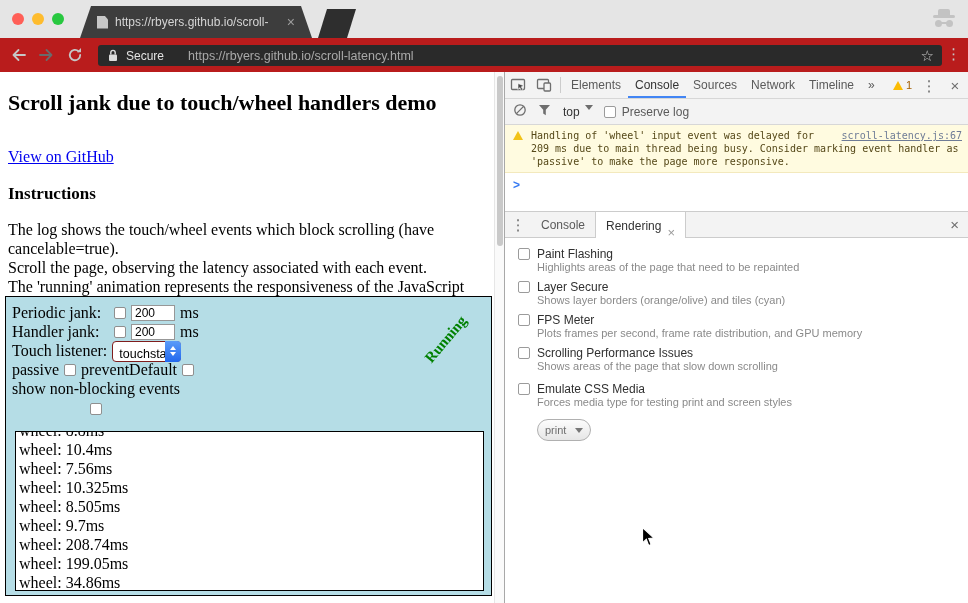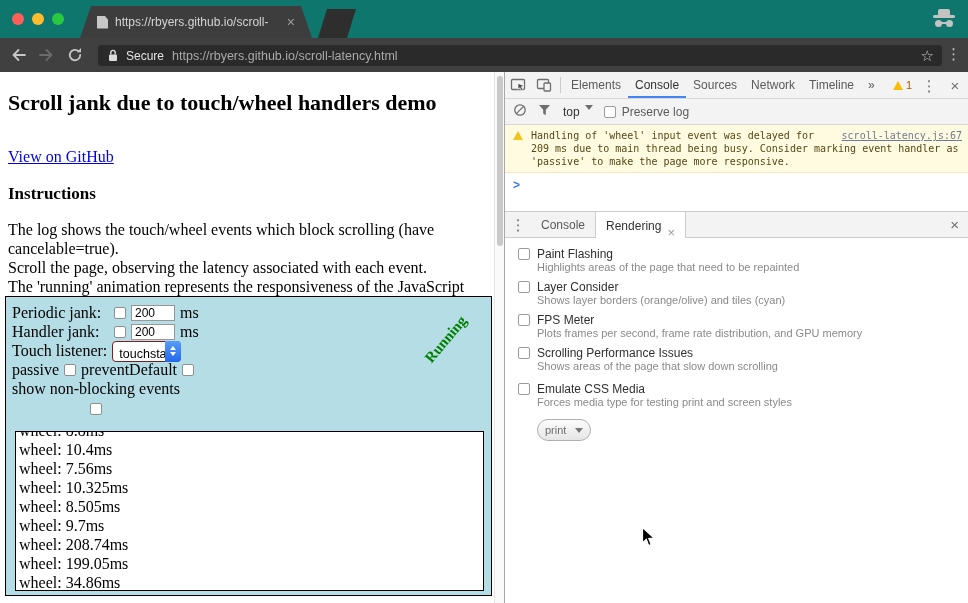--- a/index.html
+++ b/index.html
@@ -1,46 +1,46 @@
 <!DOCTYPE html>
 <html><head>
 <meta charset="utf-8">
 <style>
   html,body{margin:0;padding:0;}
   body{width:968px;height:603px;overflow:hidden;font-family:"Liberation Sans",sans-serif;}
   .window{position:relative;width:968px;height:603px;background:#fff;overflow:hidden;}
 
   
-  .tabstrip{position:absolute;left:0;top:0;width:968px;height:38px;background:#0f766e;}
+  .tabstrip{position:absolute;left:0;top:0;width:968px;height:38px;background:#e5e5e5;}
   .tl{position:absolute;top:13px;width:12px;height:12px;border-radius:50%;}
   .tl-red{left:12px;background:#ff5f57;}
   .tl-yellow{left:32px;background:#febc2e;}
   .tl-green{left:52px;background:#28c840;}
   .tab{position:absolute;left:80px;top:6px;width:232px;height:32px;background:#3d3d3d;
        clip-path:polygon(11px 0,calc(100% - 11px) 0,100% 100%,0 100%);
        display:flex;align-items:center;gap:7px;padding:0 17px;box-sizing:border-box;}
   .favicon{width:11px;height:13px;background:#c7c7c7;clip-path:polygon(0 0,68% 0,100% 30%,100% 100%,0 100%);flex:none;}
   .tab-title{flex:1;color:#d5d5d5;font-size:12px;white-space:nowrap;overflow:hidden;}
   .tab-close{color:#9e9e9e;font-size:14px;line-height:14px;flex:none;}
   .newtab-stub{position:absolute;left:318px;top:9px;width:38px;height:29px;background:#2e2e2e;
        clip-path:polygon(9px 0,100% 0,calc(100% - 9px) 100%,0 100%);}
   .incognito{position:absolute;right:12px;top:8px;width:24px;height:22px;}
   .incog-crown{position:absolute;left:6px;top:1px;width:12px;height:6px;background:#c3c3c3;border-radius:2px 2px 0 0;}
   .incog-brim{position:absolute;left:1px;top:7px;width:22px;height:3px;background:#c3c3c3;border-radius:2px;}
   .incog-eye{position:absolute;top:12px;width:7px;height:7px;border-radius:50%;background:#c3c3c3;}
   .incog-eye.l{left:3px;} .incog-eye.r{left:14px;}
   .incog-bridge{position:absolute;top:14px;left:9px;width:6px;height:2px;background:#c3c3c3;}
 
-  .toolbar{position:absolute;left:0;top:38px;width:968px;height:34px;background:#404040;}
+  .toolbar{position:absolute;left:0;top:38px;width:968px;height:34px;background:#b91c1c;}
   .nav{position:absolute;top:9px;width:18px;height:16px;}
   .nav-back{left:10px;} .nav-fwd{left:38px;} .nav-reload{left:67px;}
   .omnibox{position:absolute;left:98px;top:7px;width:844px;height:21px;background:#2a2a2a;border-radius:3px;
        display:flex;align-items:center;gap:8px;padding:0 8px 0 10px;box-sizing:border-box;}
   .secure-label{color:#e2e2e2;font-size:12px;font-weight:500;}
-  .url-text{color:#a9a9a9;font-size:12.5px;white-space:nowrap;}
+  .url-text{color:#a9a9a9;font-size:12.5px;white-space:nowrap;margin-left:16px;}
   .star{margin-left:auto;color:#c6c6c6;font-size:15px;line-height:15px;}
   .browser-menu{position:absolute;right:7px;top:8px;color:#c6c6c6;font-size:15px;line-height:16px;}
 
   
   .page{position:absolute;left:0;top:72px;width:494px;height:531px;background:#fff;color:#000;
         font-family:"Liberation Serif",serif;overflow:hidden;}
   .pg-title{position:absolute;left:8px;top:18px;font-size:22px;font-weight:bold;white-space:nowrap;}
   .pg-link{position:absolute;left:8px;top:76px;font-size:16px;color:#0000ee;text-decoration:underline;}
   .pg-h2{position:absolute;left:8px;top:112px;font-size:17px;font-weight:bold;}
   .pg-para{position:absolute;left:8px;top:148px;font-size:16px;line-height:19px;width:484px;}
@@ -313,21 +313,21 @@
     </div>
 
     <div class="dt-render">
       <div class="rend-item">
         <input type="checkbox" class="cb-dt rend-cb" style="">
         <div class="rend-title">Paint Flashing</div>
         <div class="rend-desc">Highlights areas of the page that need to be repainted</div>
       </div>
       <div class="rend-item">
         <input type="checkbox" class="cb-dt rend-cb" style="">
-        <div class="rend-title">Layer Consider</div>
+        <div class="rend-title">Layer Secure</div>
         <div class="rend-desc">Shows layer borders (orange/olive) and tiles (cyan)</div>
       </div>
       <div class="rend-item">
         <input type="checkbox" class="cb-dt rend-cb" style="">
         <div class="rend-title">FPS Meter</div>
         <div class="rend-desc">Plots frames per second, frame rate distribution, and GPU memory</div>
       </div>
       <div class="rend-item">
         <input type="checkbox" class="cb-dt rend-cb" style="">
         <div class="rend-title">Scrolling Performance Issues</div>

